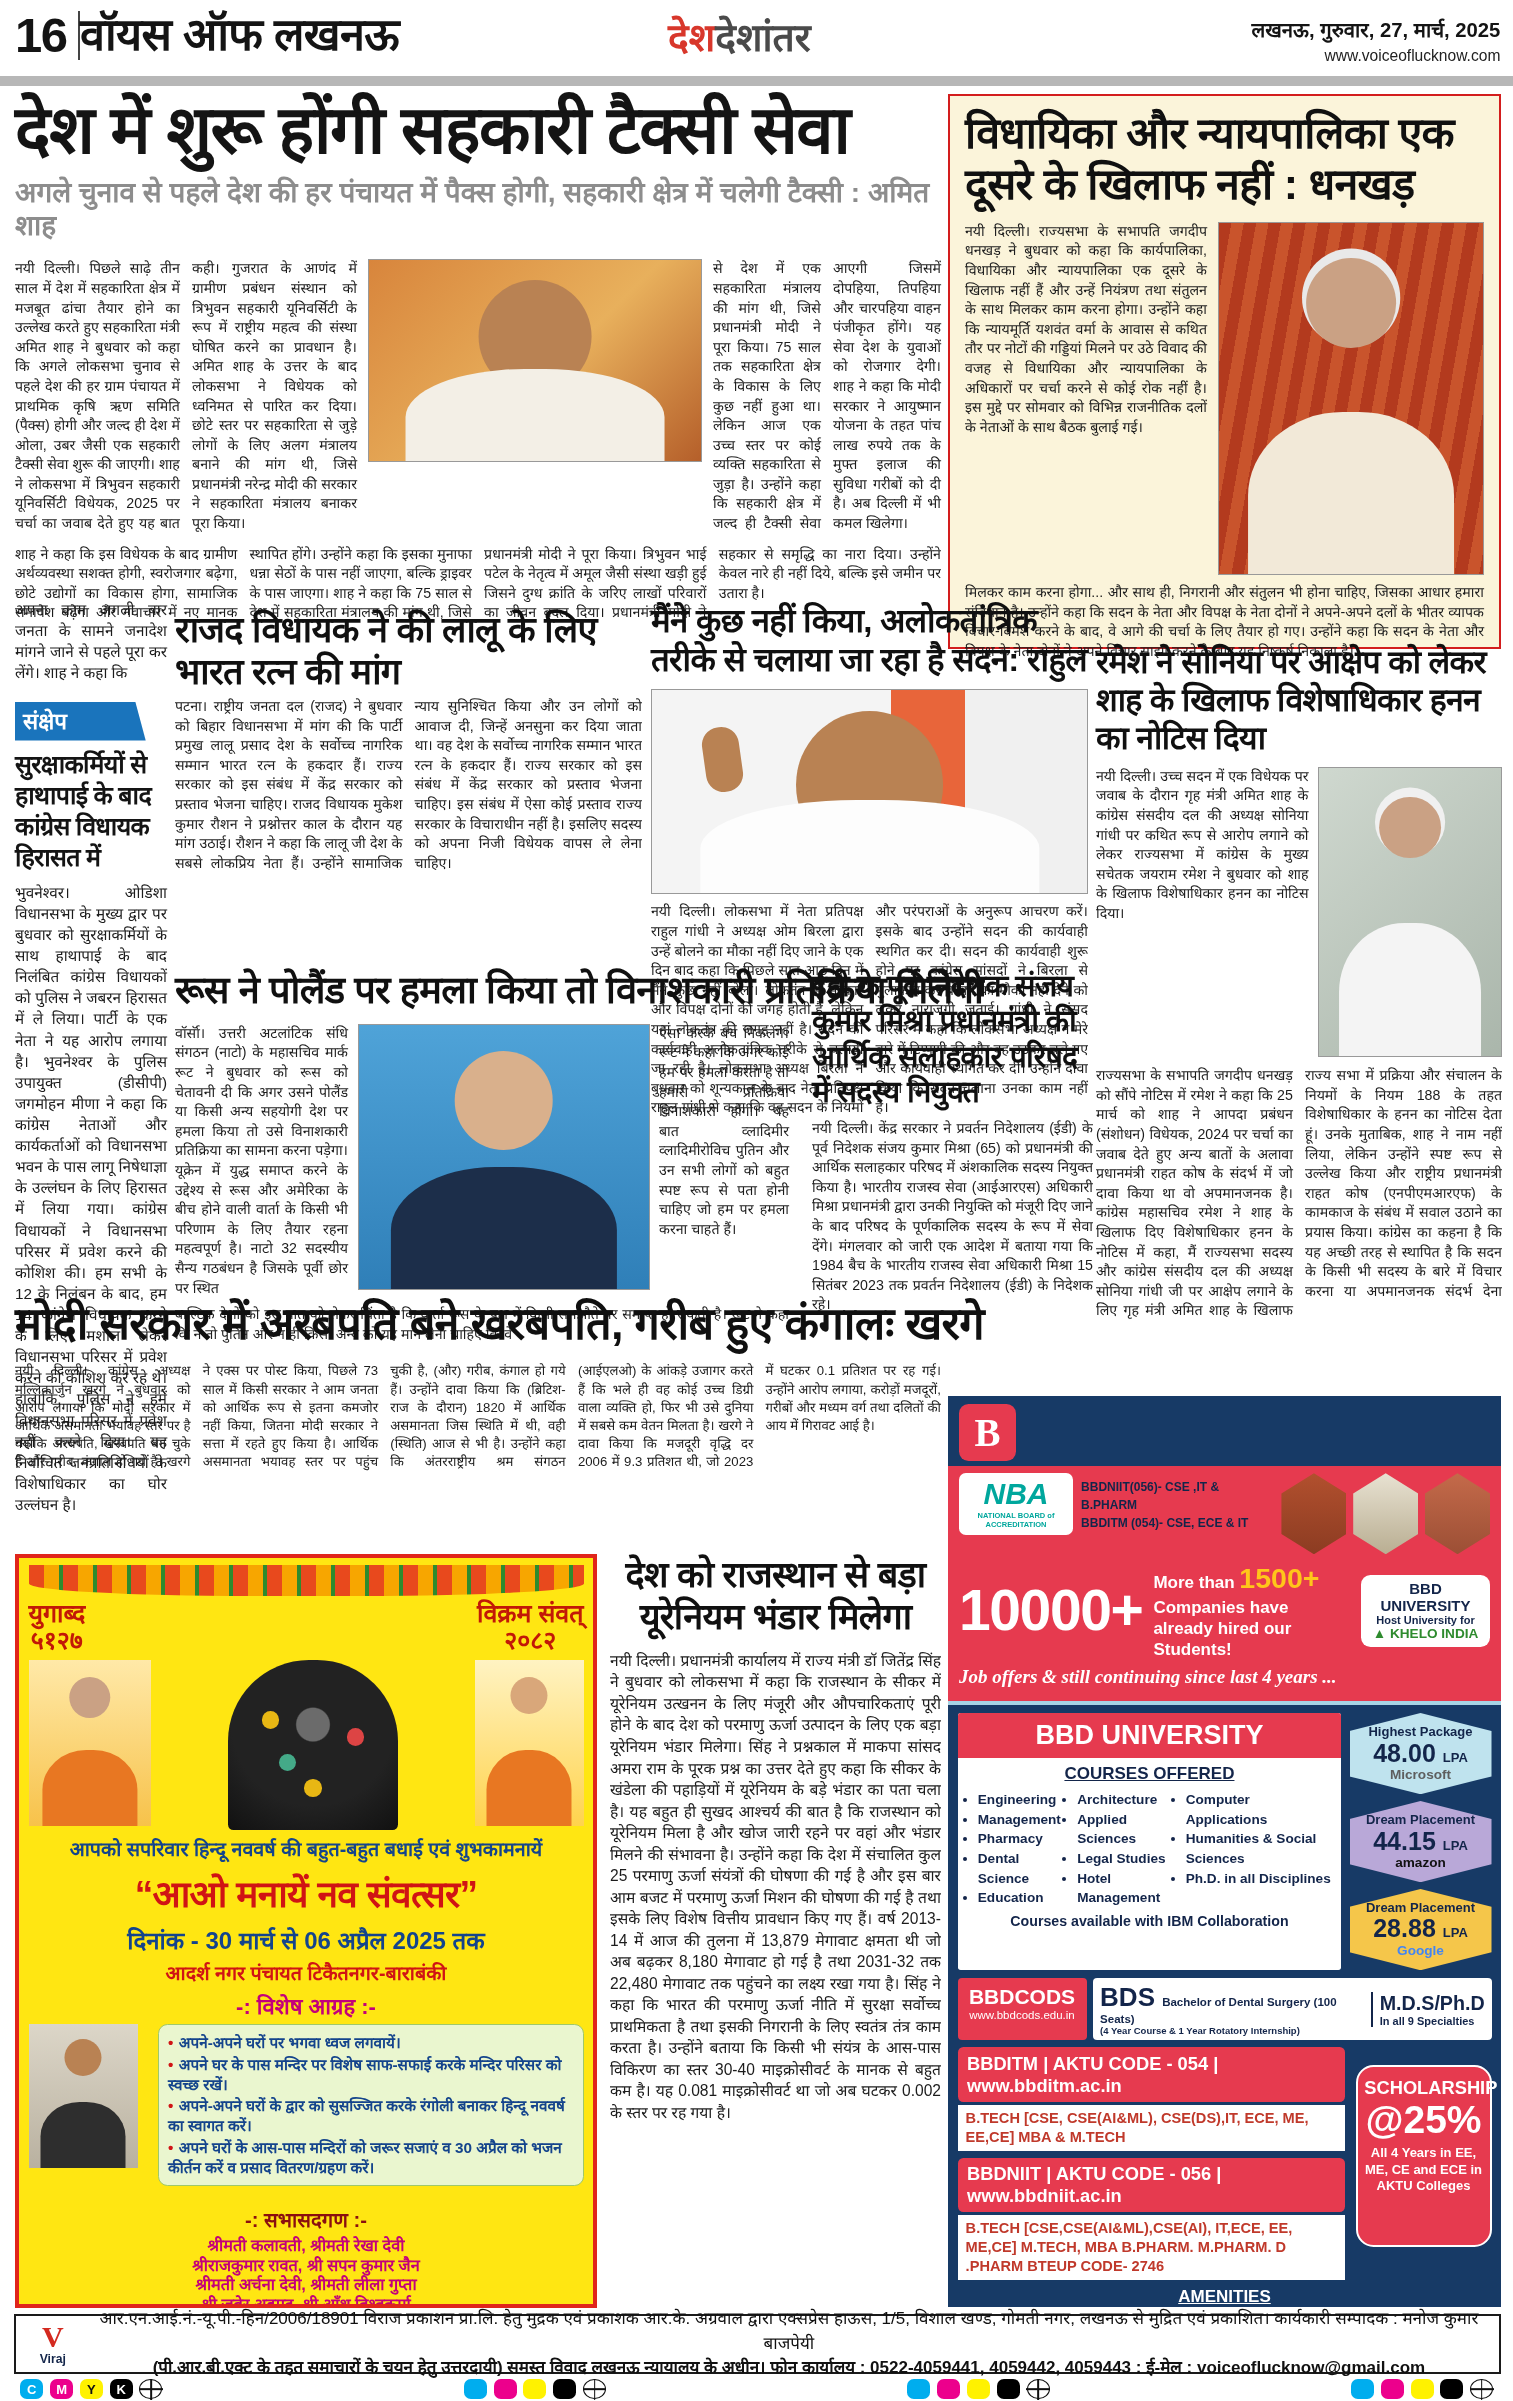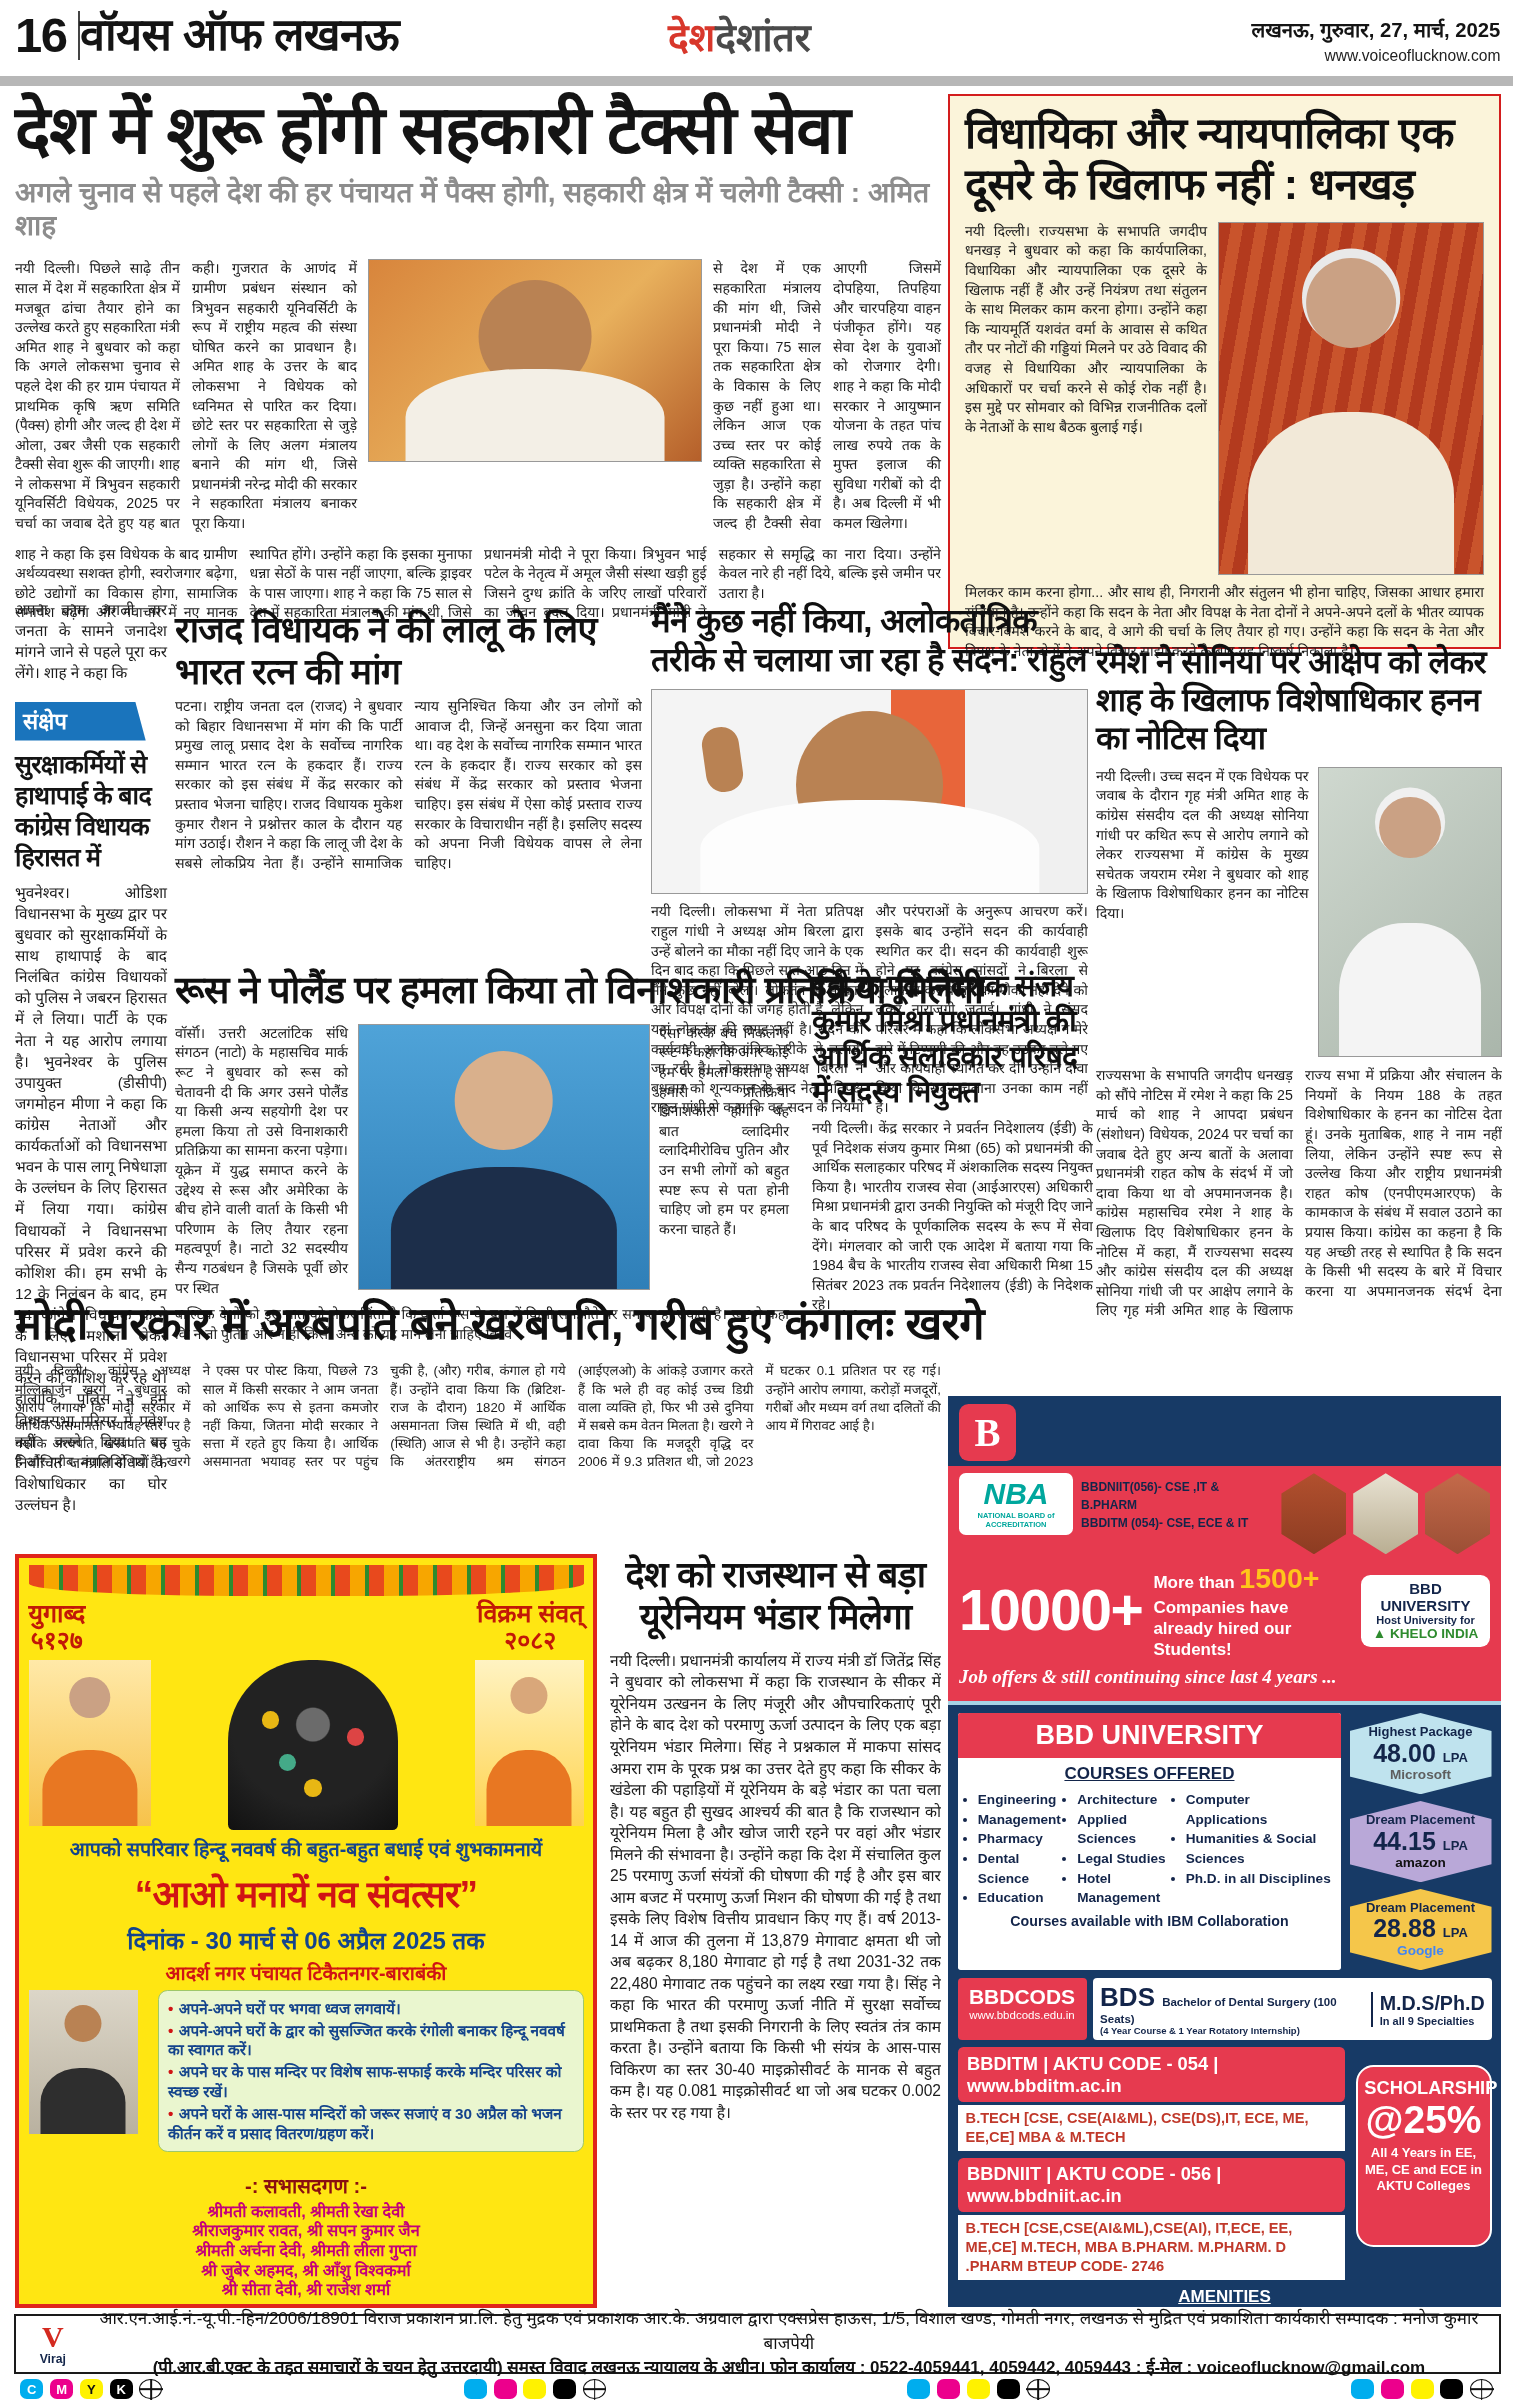--- a/index.html
+++ b/index.html
@@ -327,26 +327,27 @@
         <i style="background:#d44;left:70%;top:40%;"></i>
         <i style="background:#e8b714;left:45%;top:70%;"></i>
         <i style="background:#4a8;left:30%;top:55%;"></i>
       </div>
       <div class="photo person photo-yogi"></div>
     </div>
     <div class="h-greet">आपको सपरिवार हिन्दू नववर्ष की बहुत-बहुत बधाई एवं शुभकामनायें</div>
     <div class="h-slogan">“आओ मनायें नव संवत्सर”</div>
     <div class="h-date">दिनांक - 30 मार्च से 06 अप्रैल 2025 तक</div>
     <div class="h-panch">आदर्श नगर पंचायत टिकैतनगर-बाराबंकी</div>
+    <div class="h-agrah-title">-: विशेष आग्रह :-</div>
     <div class="h-agrah-row">
       <div class="photo person photo-oldman"></div>
       <div class="h-agrah">
         <div>अपने-अपने घरों पर भगवा ध्वज लगवायें।</div>
+        <div>अपने घर के पास मन्दिर पर विशेष साफ-सफाई करके मन्दिर परिसर को स्वच्छ रखें।</div>
         <div>अपने-अपने घरों के द्वार को सुसज्जित करके रंगोली बनाकर हिन्दू नववर्ष का स्वागत करें।</div>
-        <div>अपने घर के पास मन्दिर पर विशेष साफ-सफाई करके मन्दिर परिसर को स्वच्छ रखें।</div>
         <div>अपने घरों के आस-पास मन्दिरों को जरूर सजाएं व 30 अप्रैल को भजन कीर्तन करें व प्रसाद वितरण/ग्रहण करें।</div>
       </div>
     </div>
     <div class="h-sabha-title">-: सभासदगण :-</div>
     <div class="h-names">
       <div>श्रीमती कलावती, श्रीमती रेखा देवी</div>
       <div>श्रीराजकुमार रावत, श्री सपन कुमार जैन</div>
       <div>श्रीमती अर्चना देवी, श्रीमती लीला गुप्ता</div>
       <div>श्री जुबेर अहमद, श्री आँशु विश्वकर्मा</div>
       <div>श्री सीता देवी, श्री राजेश शर्मा</div>

